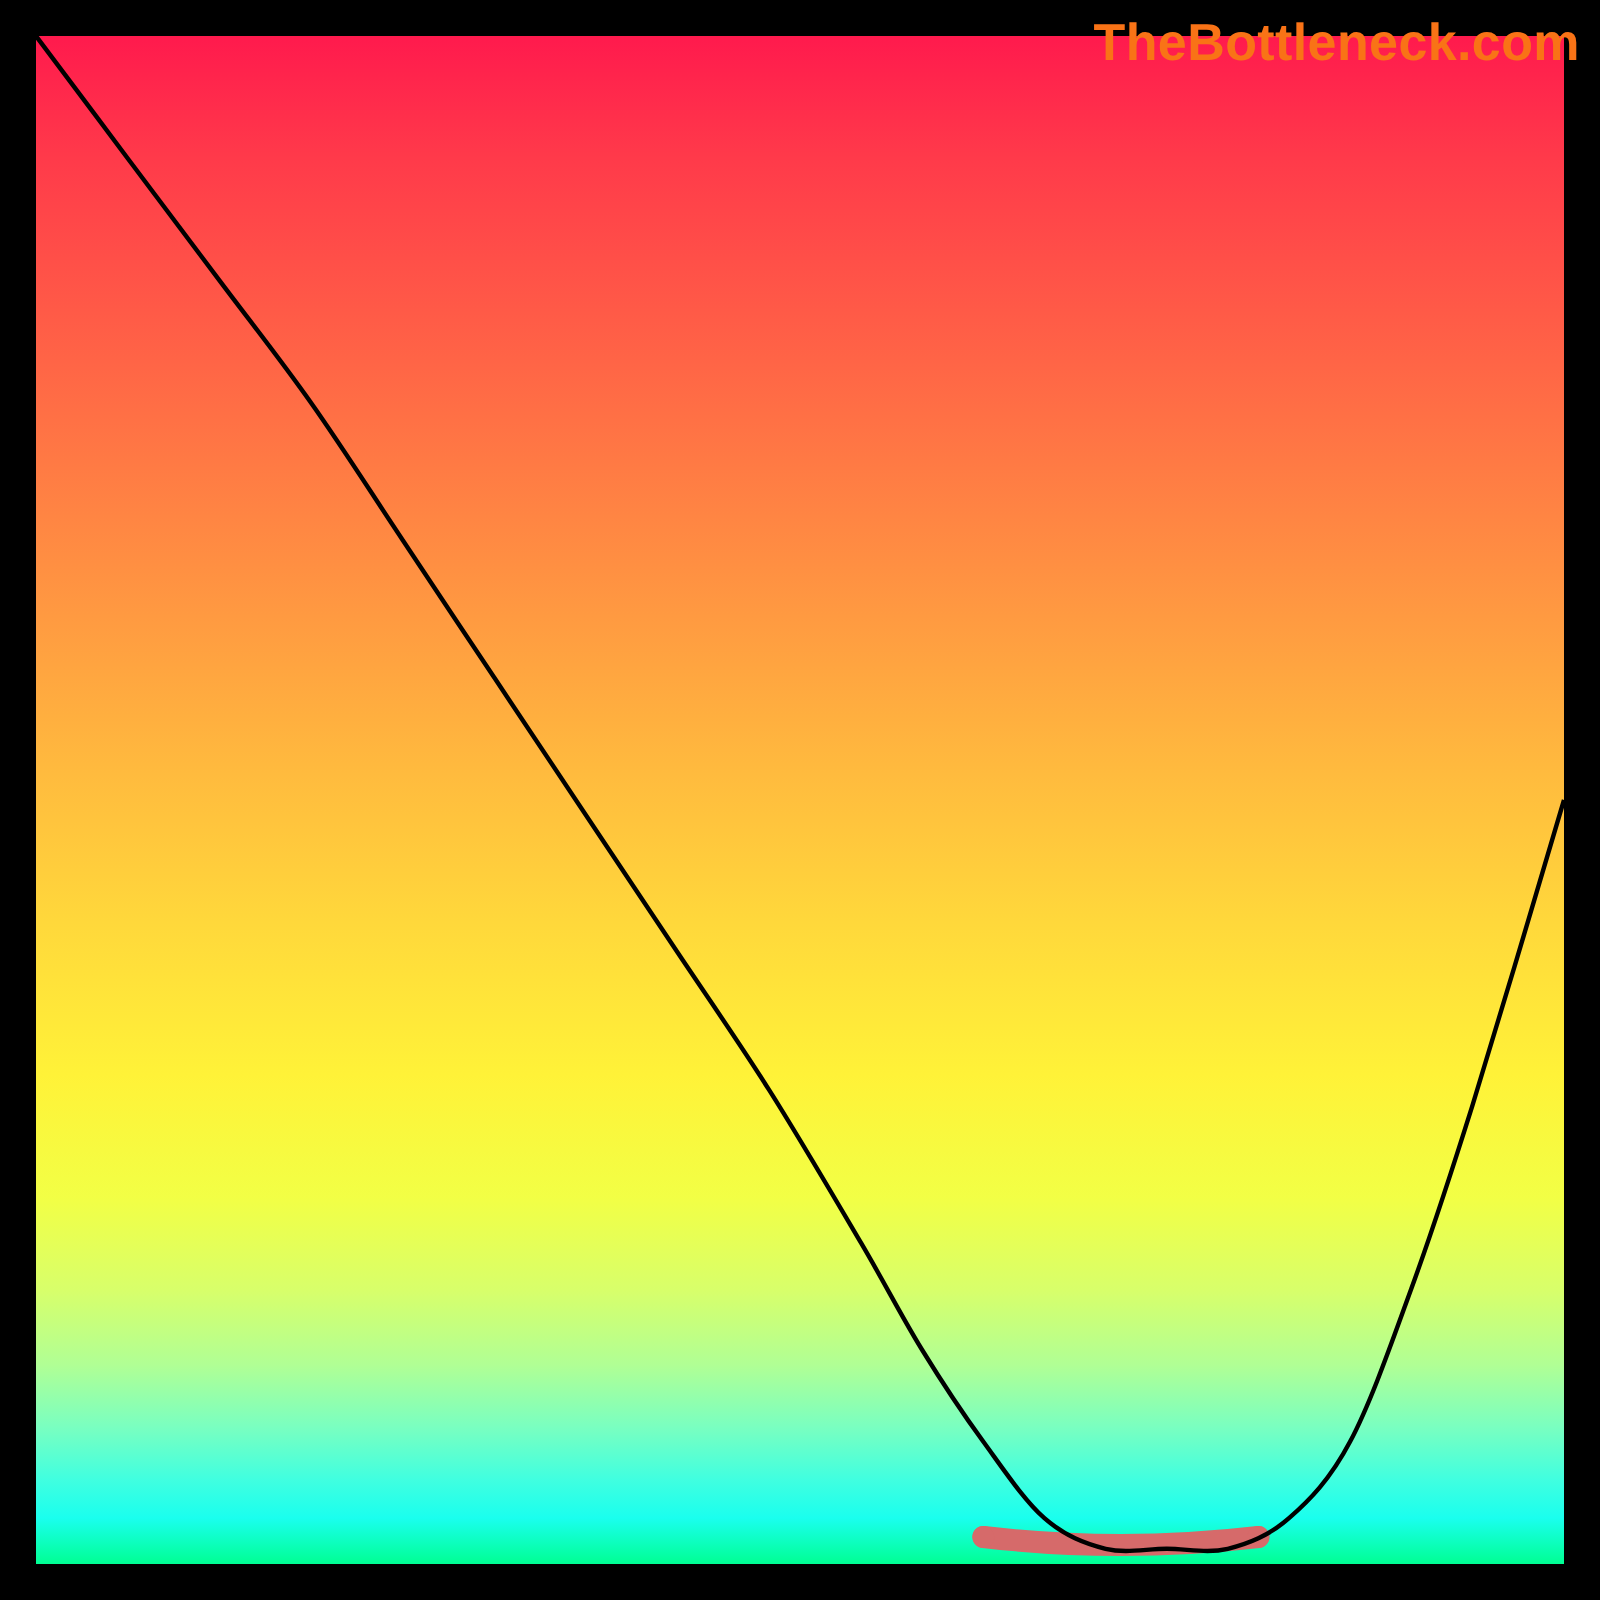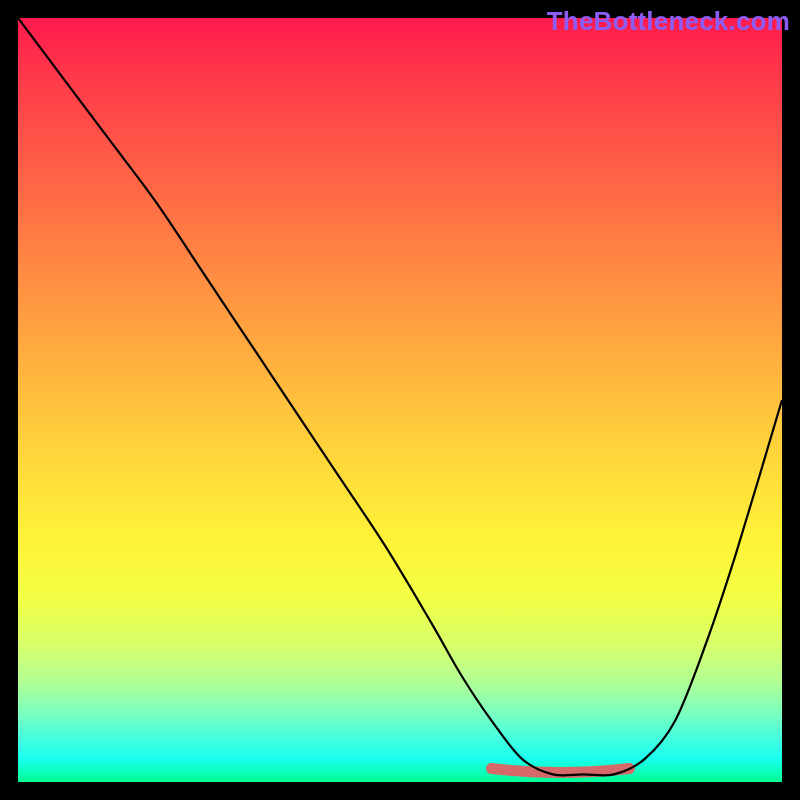--- a/index.html
+++ b/index.html
@@ -14,21 +14,21 @@
   .frame {
     position: relative;
     width: 800px;
     height: 800px;
     background: #000;
   }
   .watermark {
     position: absolute;
     top: 6px;
     right: 10px;
-    color: #8b5cf6;
+    color: #f97316;
     font-size: 26px;
     font-weight: 600;
     letter-spacing: 0.2px;
     z-index: 20;
   }
   .plot-outer {
     position: absolute;
     left: 18px;
     top: 18px;
     width: 764px;

